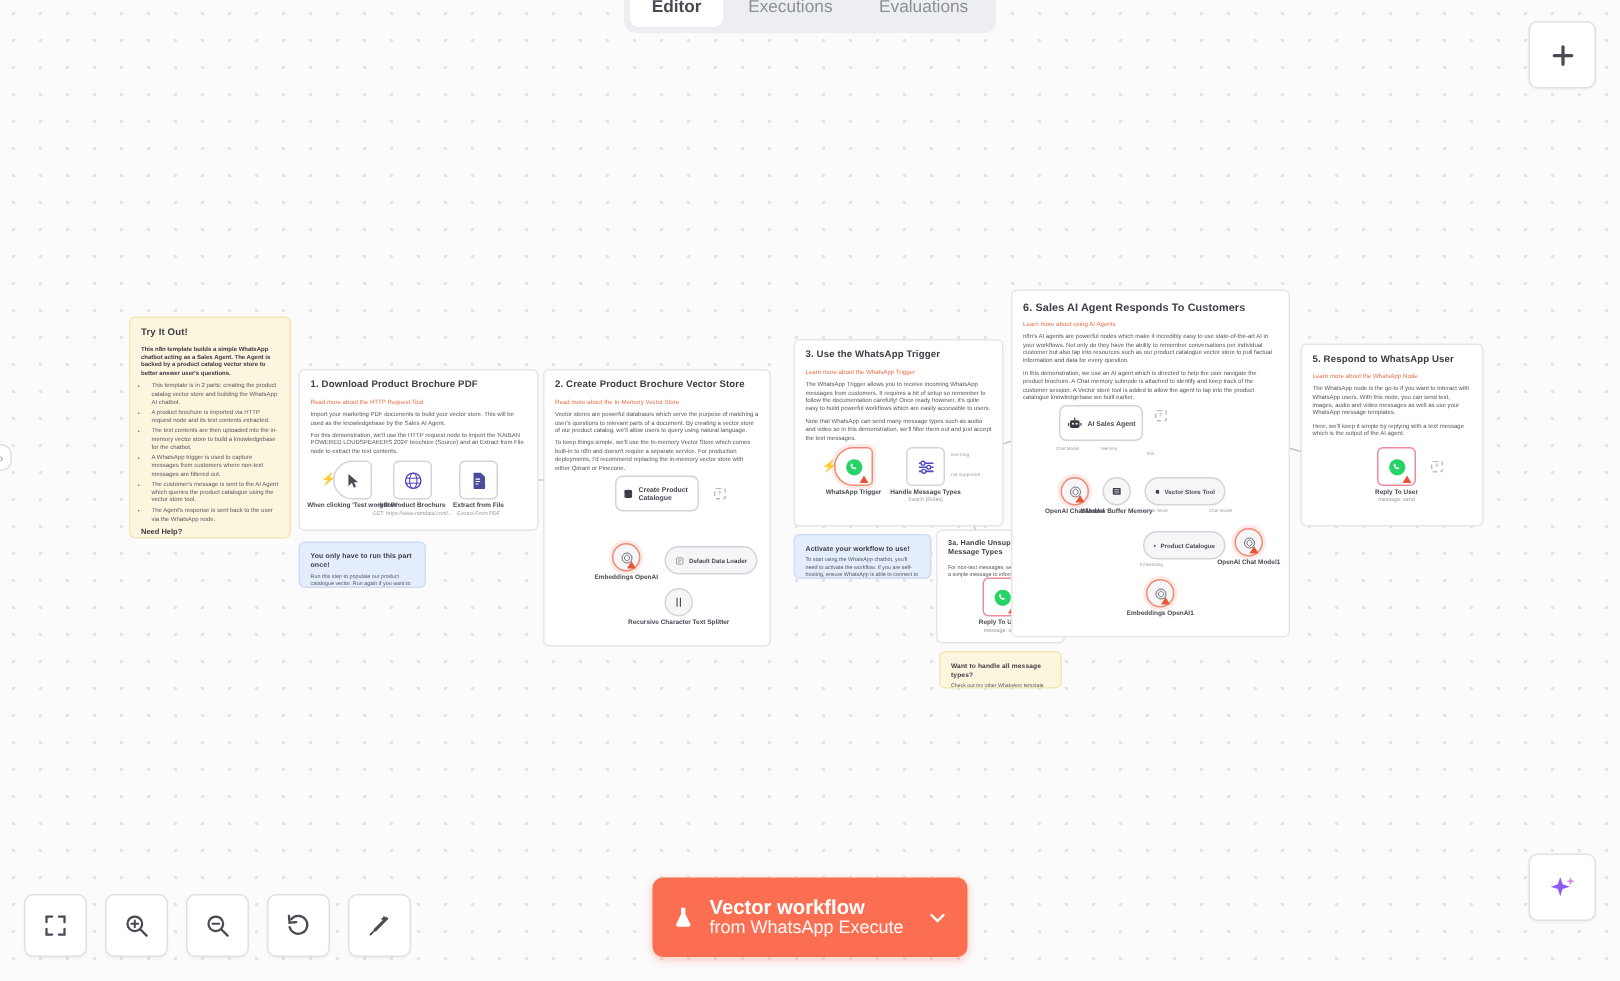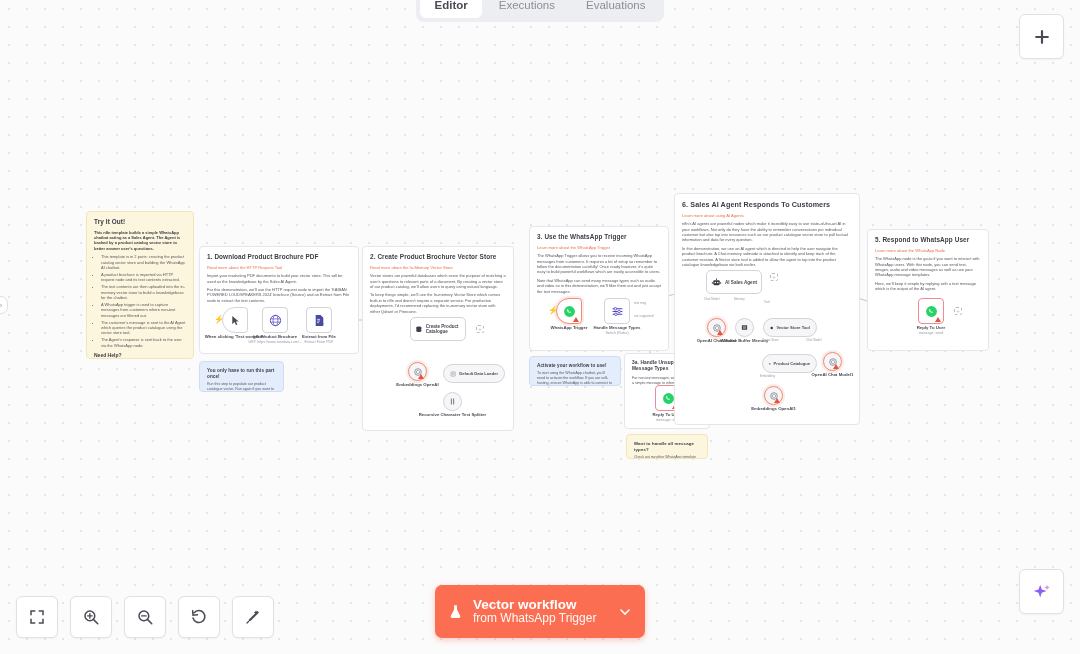--- a/index.html
+++ b/index.html
@@ -492,21 +492,21 @@
     </svg>
   </div>
 </div>
 
 <div id="exec-btn">
   <svg width="17" height="17" viewBox="0 0 24 24">
     <path d="M10 3 h4 v6 l4.5 9 a2 2 0 0 1 -1.8 3 H7.3 a2 2 0 0 1 -1.8 -3 L10 9 Z" fill="#fff"></path>
   </svg>
   <div style="flex:1 1 auto;">
     <div class="l1">Vector workflow</div>
-    <div class="l2">from WhatsApp Trigger</div>
+    <div class="l2">from WhatsApp Execute</div>
   </div>
   <svg width="16" height="16" viewBox="0 0 24 24">
     <path d="M6 9 L12 15 L18 9" fill="none" stroke="#fff" stroke-width="2.4" stroke-linecap="round"></path>
   </svg>
 </div>
 
 <div id="add-btn" class="ctl-btn">
   <svg width="20" height="20" viewBox="0 0 24 24">
     <path d="M12 5 v14 M5 12 h14" stroke="#4a4a55" stroke-width="2.6" stroke-linecap="round"></path>
   </svg>

